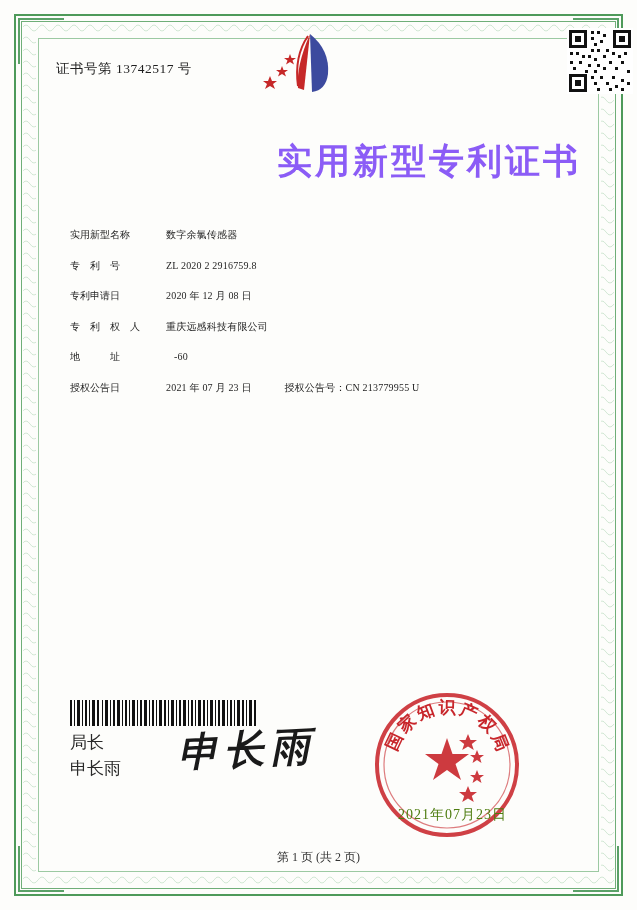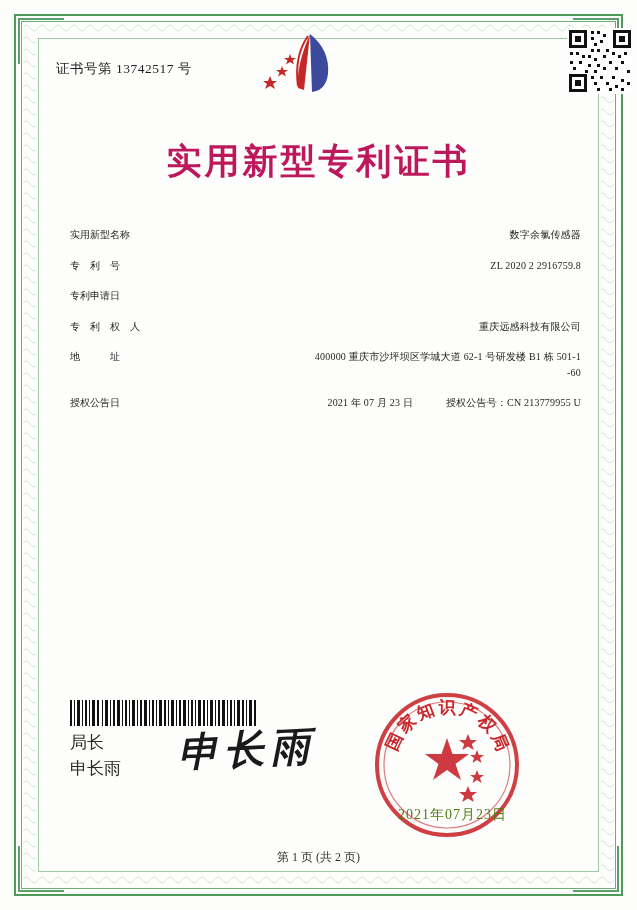--- a/index.html
+++ b/index.html
@@ -84,25 +84,25 @@
     width: 104px; height: 74px;
   }
   .qr {
     position: absolute;
     right: 4px; top: 28px;
     width: 66px; height: 66px;
   }
 
   .title {
     margin-top: 60px;
-    text-align: center;
+    text-align: right;
     font-size: 35px;
     font-weight: bold;
     letter-spacing: 3px;
-    color: #be185d;
+    color: #8b5cf6;
     font-family: "Liberation Serif", "DejaVu Serif", serif;
   }
 
   .fields {
     margin-top: 42px;
     padding-left: 14px;
   }
   .field-row {
     display: flex;
     align-items: flex-start;
@@ -114,21 +114,20 @@
     width: 96px;
     flex: 0 0 96px;
     letter-spacing: 0px;
     color: #1f1f1f;
     white-space: nowrap;
   }
   .field-value {
     flex: 1;
     color: #1f1f1f;
     letter-spacing: .2px;
-    text-align: right;
   }
   .field-value .second-line {
     display: block;
     margin-left: 8px;
   }
   .inline-extra-label {
     margin-left: 30px;
     color: #1f1f1f;
   }
 
@@ -313,31 +312,31 @@
       </div>
 
 
       <div class="field-row">
         <div class="field-label">专　利　号</div>
         <div class="field-value">ZL 2020 2 2916759.8</div>
       </div>
 
       <div class="field-row">
         <div class="field-label">专利申请日</div>
+        <div class="field-value">2020 年 12 月 08 日</div>
       </div>
 
       <div class="field-row">
         <div class="field-label">专　利　权　人</div>
         <div class="field-value">重庆远感科技有限公司</div>
       </div>
 
       <div class="field-row">
         <div class="field-label">地　　　址</div>
         <div class="field-value">
-          <span>400000  重庆市沙坪坝区学城大道 62-1 号研发楼 B1 栋 501-1</span>
           <span class="second-line">-60</span>
         </div>
       </div>
 
       <div class="field-row">
         <div class="field-label">授权公告日</div>
         <div class="field-value">
           <span>2021 年 07 月 23 日</span>
           <span class="inline-extra-label">授权公告号：</span><span>CN 213779955 U</span>
         </div>

